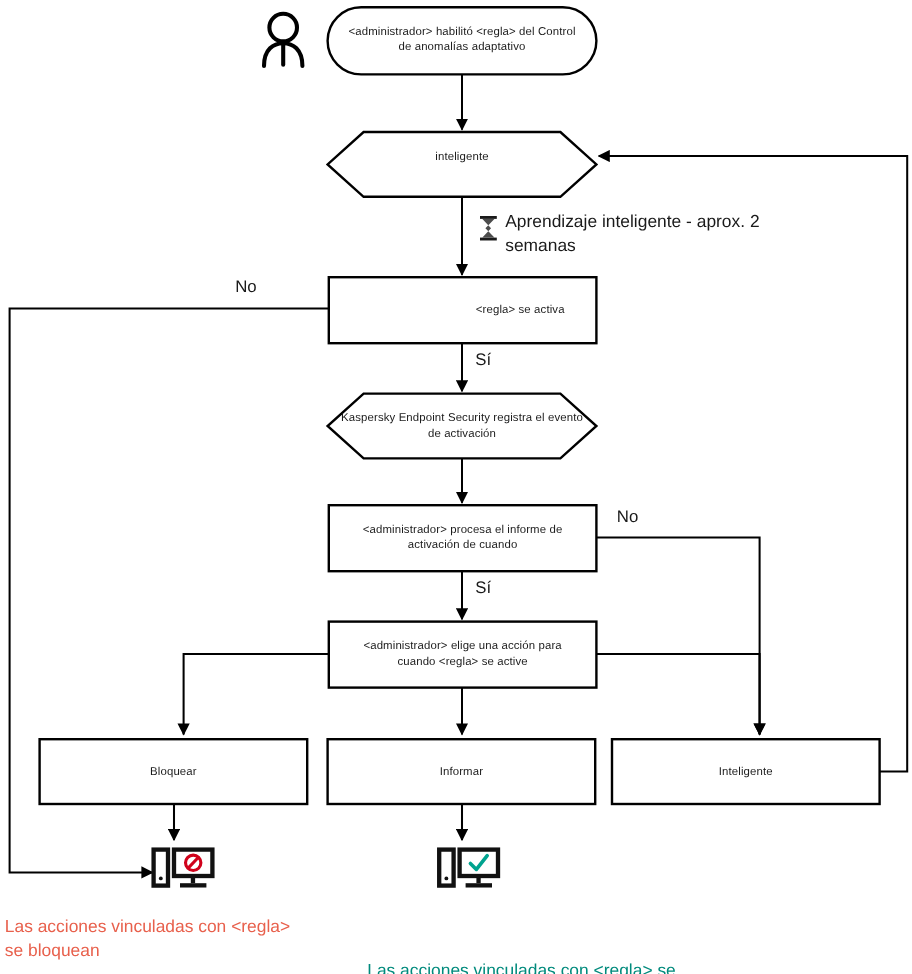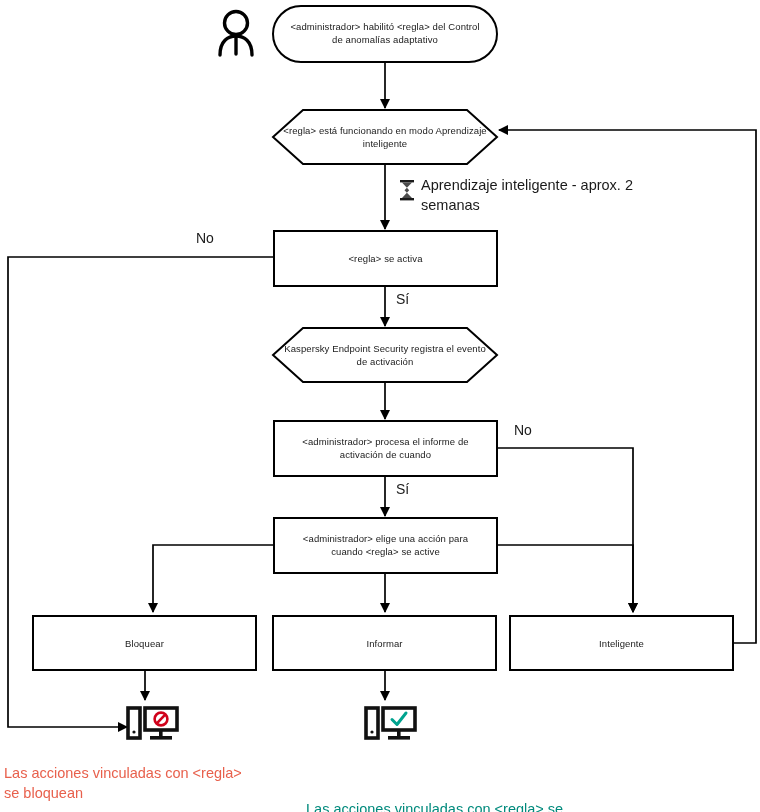--- a/index.html
+++ b/index.html
@@ -143,25 +143,24 @@
       <polyline points="392,719.5 397,724.5 406,713" fill="none" stroke="#00a38f" stroke-width="3" stroke-linecap="round" stroke-linejoin="round"></polyline>
     </g>
   </svg>
 
   <div class="node-label" style="left:263px; top:20px; width:244px;">
     <div>&lt;administrador&gt; habilitó &lt;regla&gt; del Control</div>
     <div>de anomalías adaptativo</div>
   </div>
 
   <div class="node-label" style="left:263px; top:124px; width:244px;">
-    <div>&lt;regla&gt; está funcionando en modo Aprendizaje</div>
     <div>inteligente</div>
   </div>
 
-  <div class="node-label" style="left:274px; top:252px; width:223px;">
+  <div class="node-label" style="left:274px; top:252px; width:223px;padding-left:48px;">
     <div>&lt;regla&gt; se activa</div>
   </div>
 
   <div class="node-label" style="left:258px; top:342px; width:254px;">
     <div>Kaspersky Endpoint Security registra el evento</div>
     <div>de activación</div>
   </div>
 
   <div class="node-label" style="left:274px; top:435px; width:223px;">
     <div>&lt;administrador&gt; procesa el informe de</div>

